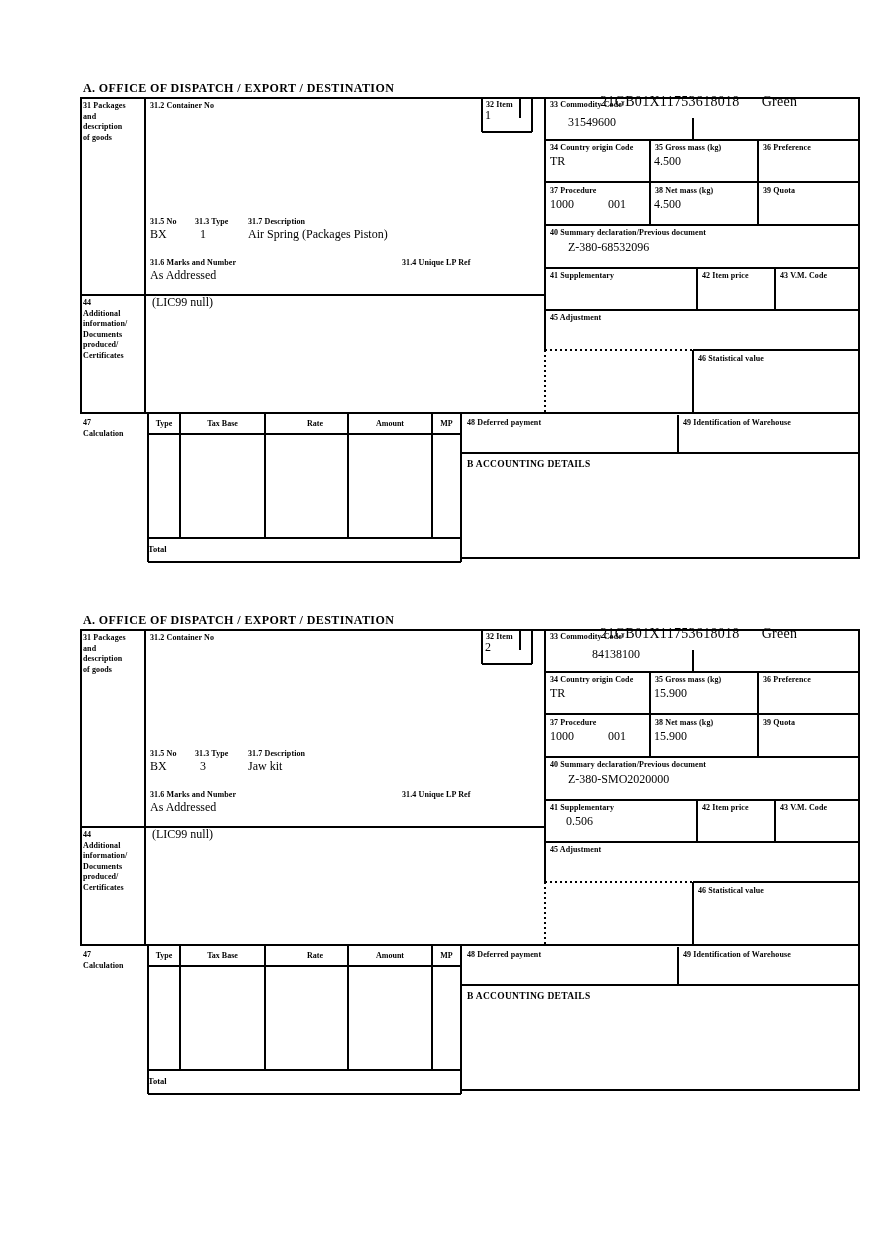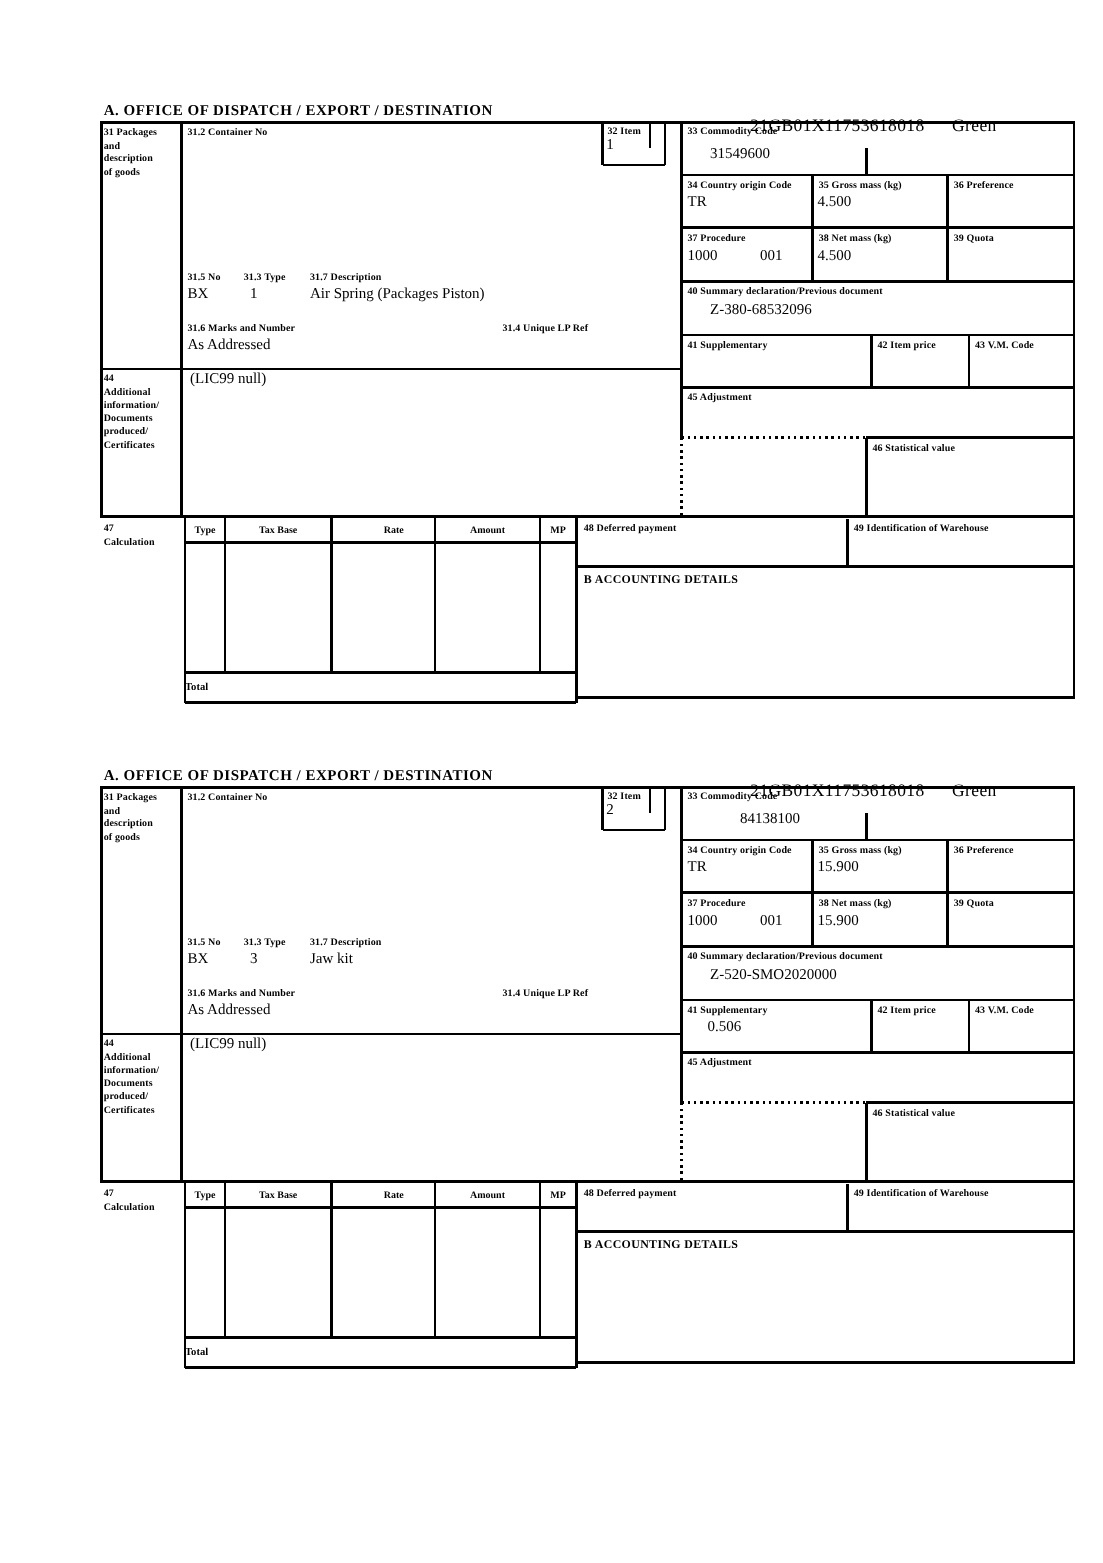--- a/index.html
+++ b/index.html
@@ -217,21 +217,21 @@
   <div class="abs lbl" style="left:683px; top:65px;">36 Preference</div>
 
   <div class="abs lbl" style="left:470px; top:108px;">37 Procedure</div>
   <div class="abs val" style="left:470px; top:120px;">1000</div>
   <div class="abs val" style="left:528px; top:120px;">001</div>
   <div class="abs lbl" style="left:575px; top:108px;">38 Net mass (kg)</div>
   <div class="abs val" style="left:574px; top:120px;">15.900</div>
   <div class="abs lbl" style="left:683px; top:108px;">39 Quota</div>
 
   <div class="abs lbl" style="left:470px; top:150px;">40 Summary declaration/Previous document</div>
-  <div class="abs val" style="left:488px; top:163px;">Z-520-SMO2020000</div>
+  <div class="abs val" style="left:488px; top:163px;">Z-380-SMO2020000</div>
 
   <div class="abs lbl" style="left:470px; top:193px;">41 Supplementary</div>
   <div class="abs val" style="left:486px; top:205px;">0.506</div>
   <div class="abs lbl" style="left:622px; top:193px;">42 Item price</div>
   <div class="abs lbl" style="left:700px; top:193px;">43 V.M. Code</div>
 
   <div class="abs lbl" style="left:70px; top:139px;">31.5 No</div>
   <div class="abs lbl" style="left:115px; top:139px;">31.3 Type</div>
   <div class="abs lbl" style="left:168px; top:139px;">31.7 Description</div>
   <div class="abs val" style="left:70px; top:150px;">BX</div>

